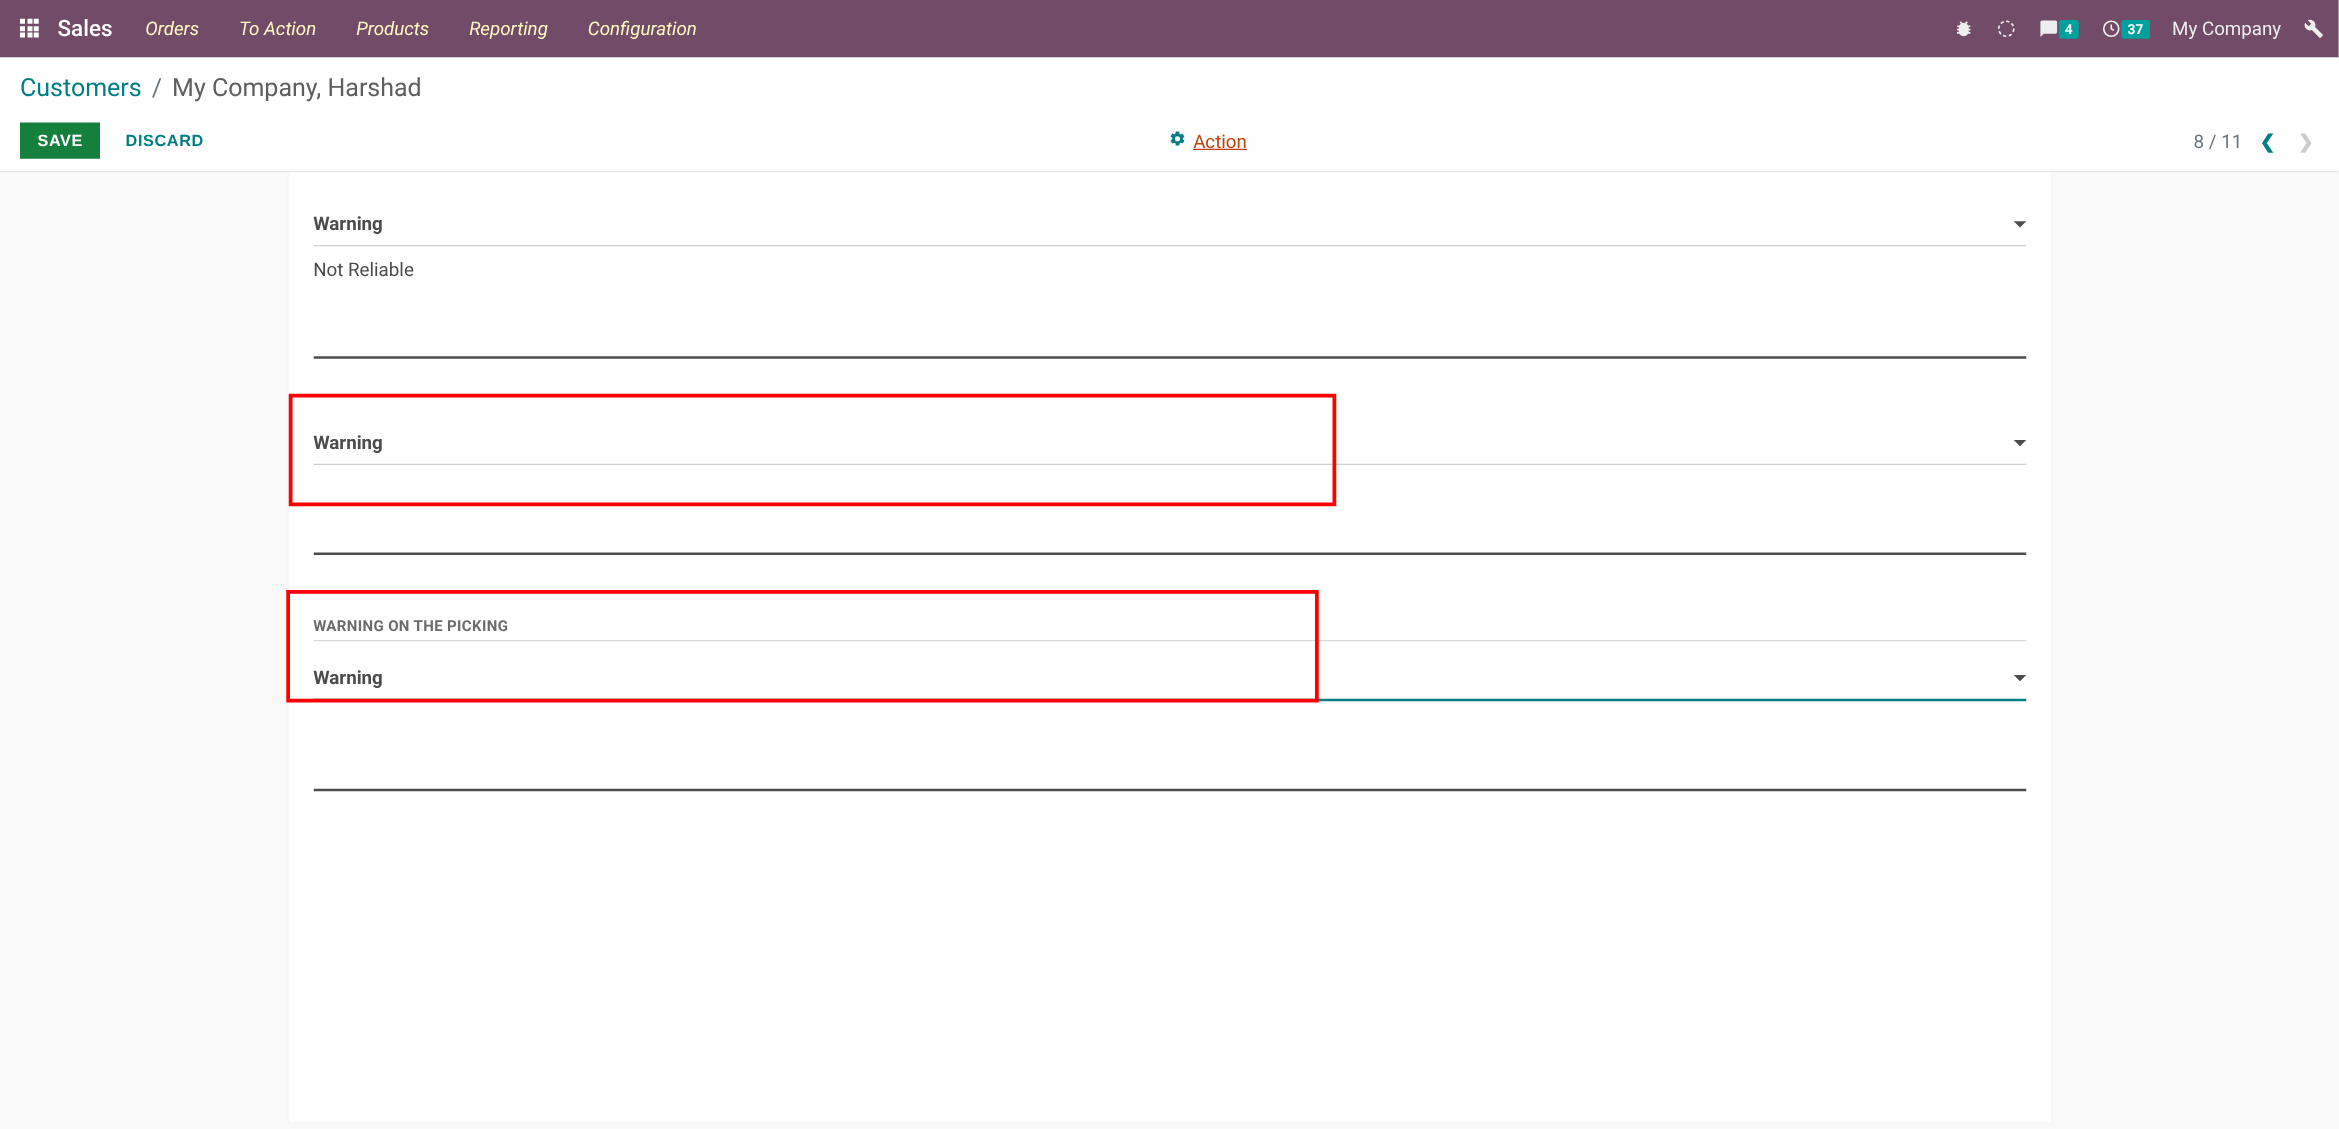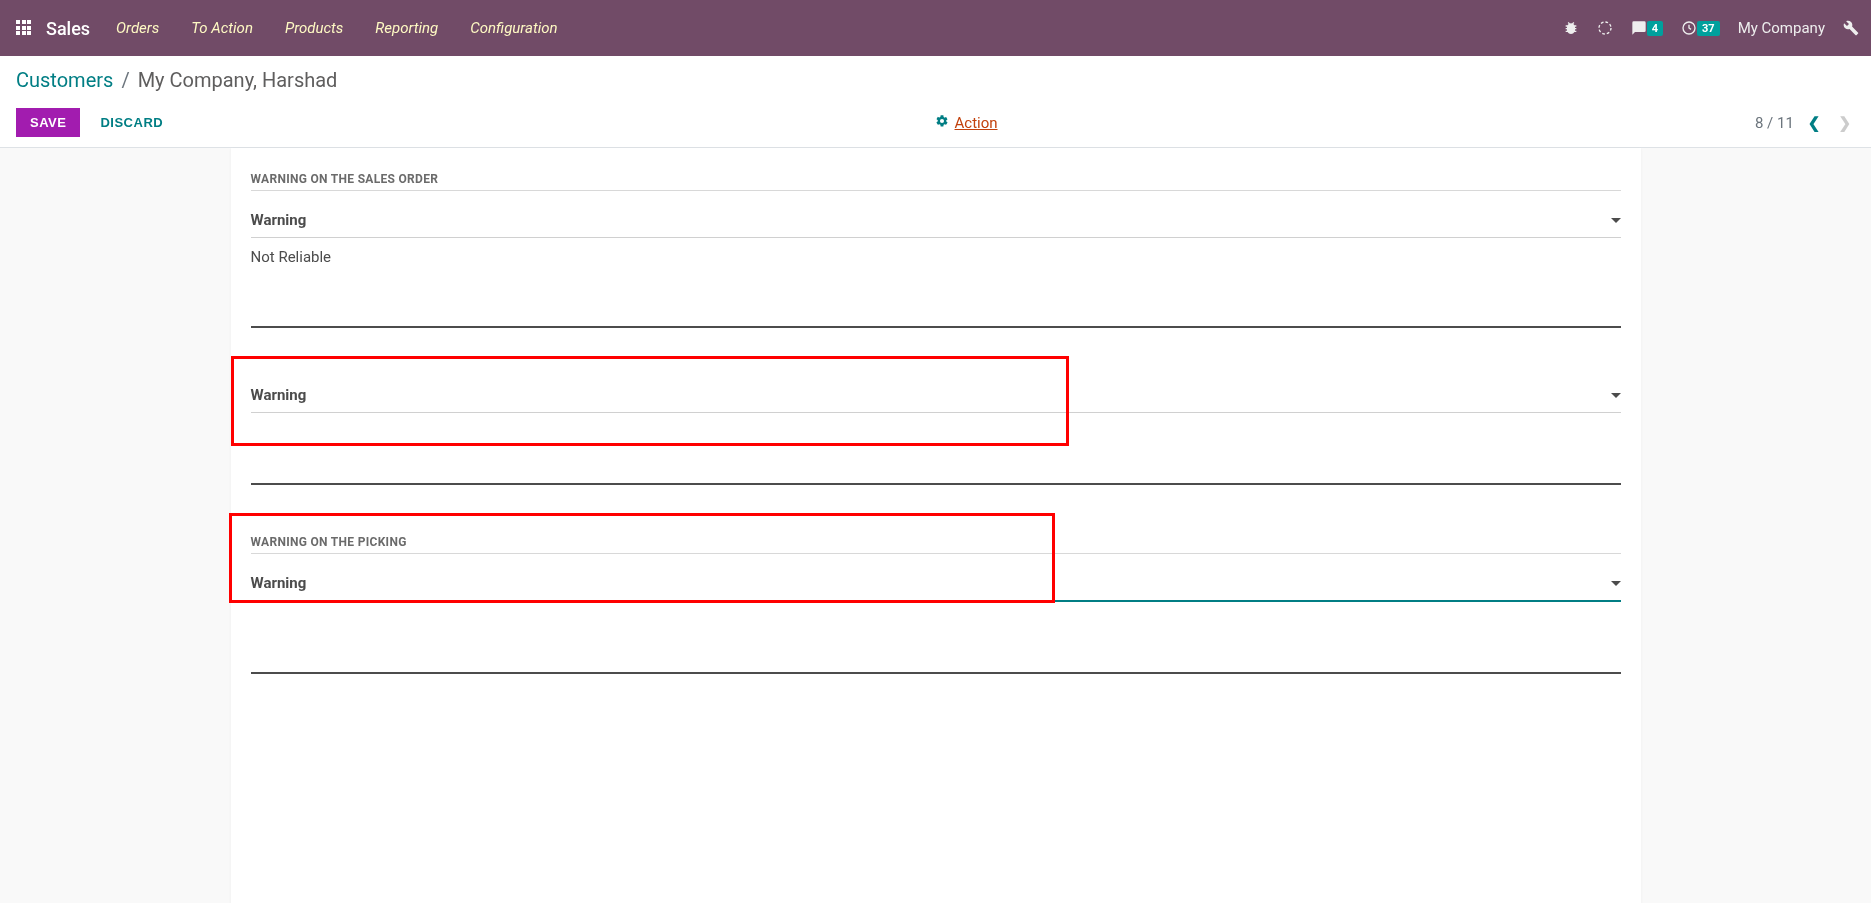--- a/index.html
+++ b/index.html
@@ -1,40 +1,40 @@
 <!DOCTYPE html>
 <html><head>
 <meta charset="utf-8">
 <style>
   * { box-sizing: border-box; margin: 0; padding: 0; }
   body { font-family: -apple-system, BlinkMacSystemFont, "Segoe UI", Roboto, "Helvetica Neue", Arial, sans-serif; font-size: 14px; color: #4c4c4c; background: #f9f9f9; }
   
   
-  .navbar { background: #714B67; height: 56px; display: flex; align-items: center; color: #fff; padding: 0 8px; }
+  .navbar { background: #714B67; height: 46px; display: flex; align-items: center; color: #fff; padding: 0 8px; }
   .apps-icon { width: 32px; height: 32px; display: flex; align-items: center; justify-content: center; cursor: pointer; }
   .apps-grid { width: 16px; height: 16px; display: grid; grid-template-columns: repeat(3,1fr); grid-template-rows: repeat(3,1fr); gap: 1px; }
   .apps-grid span { background: #fff; width: 4px; height: 4px; }
   .brand { font-size: 18px; font-weight: 500; margin: 0 12px 0 6px; }
   .nav-menu { display: flex; gap: 4px; }
   .nav-item { padding: 6px 14px; color: #fef9c3; cursor: pointer; font-size: 15px; font-style: italic; }
   .nav-spacer { flex: 1; }
   .systray { display: flex; align-items: center; gap: 10px; }
   .systray-item { display: flex; align-items: center; gap: 2px; cursor: pointer; color: #eee; position: relative; padding: 4px; }
   .badge { background: #00A09D; color: #fff; font-size: 11px; font-weight: bold; padding: 1px 5px; border-radius: 2px; margin-left: -2px; }
   .avatar { width: 26px; height: 26px; border-radius: 50%; background: radial-gradient(circle at 35% 30%, #f0c090 0%, #d09060 40%, #8b5a3c 100%); border: 1px solid rgba(255,255,255,0.3); }
   .username { font-size: 14px; margin-left: 4px; }
   
   
   .control-panel { background: #fff; padding: 12px 16px 10px; border-bottom: 1px solid #dee2e6; }
   .breadcrumb { font-size: 20px; display: flex; align-items: center; gap: 8px; margin-bottom: 16px; text-align: center; }
   .breadcrumb-link { color: #017e84; cursor: pointer; }
   .breadcrumb-sep { color: #6c757d; }
   .breadcrumb-current { color: #5f5e5e; }
   .cp-bottom { display: flex; align-items: center; }
-  .btn-save { background: #a21caf; color: #fff; border: none; padding: 7px 14px; font-weight: bold; font-size: 13px; cursor: pointer; letter-spacing: 0.5px; }
+  .btn-save { background: #15803d; color: #fff; border: none; padding: 7px 14px; font-weight: bold; font-size: 13px; cursor: pointer; letter-spacing: 0.5px; }
   .btn-discard { background: transparent; color: #017e84; border: none; padding: 7px 14px; font-weight: bold; font-size: 13px; cursor: pointer; letter-spacing: 0.5px; margin-left: 6px; }
   .cp-center { flex: 1; display: flex; justify-content: center; }
   .action-menu { color: #c2410c; display: flex; align-items: flex-start; gap: 6px; cursor: pointer; font-size: 15px; text-decoration: underline; }
   .gear-small { width: 14px; height: 14px; }
   .pager { display: flex; align-items: center; gap: 10px; color: #6c757d; font-size: 15px; }
   .pager-arrow { color: #017e84; cursor: pointer; padding: 2px 4px; font-weight: bold; }
   
   
   .form-sheet-bg { padding: 0; background: #f9f9f9; display: flex; justify-content: center; }
   .form-sheet { background: #fff; width: 100%; max-width: 1410px; min-height: 760px; padding: 24px 0 40px; box-shadow: 0 1px 3px rgba(0,0,0,0.05); position: relative; }
@@ -141,21 +141,20 @@
       <span class="pager-arrow">❮</span>
       <span class="pager-arrow" style="color:#ccc;">❯</span>
     </div>
   </div>
 </div>
 
 <div class="form-sheet-bg">
   <div class="form-sheet">
 
     <div class="section-group">
-      <div class="section-header">WARNING ON THE SALES ORDER</div>
       <div class="select-row">
         <div class="select-value">Warning</div>
         <div class="caret-down"></div>
       </div>
       <div class="textarea-row">Not Reliable</div>
     </div>
 
     <div class="section-group" style="position:relative;">
       <div class="highlight-box hl1"></div>
       <div class="select-row">

